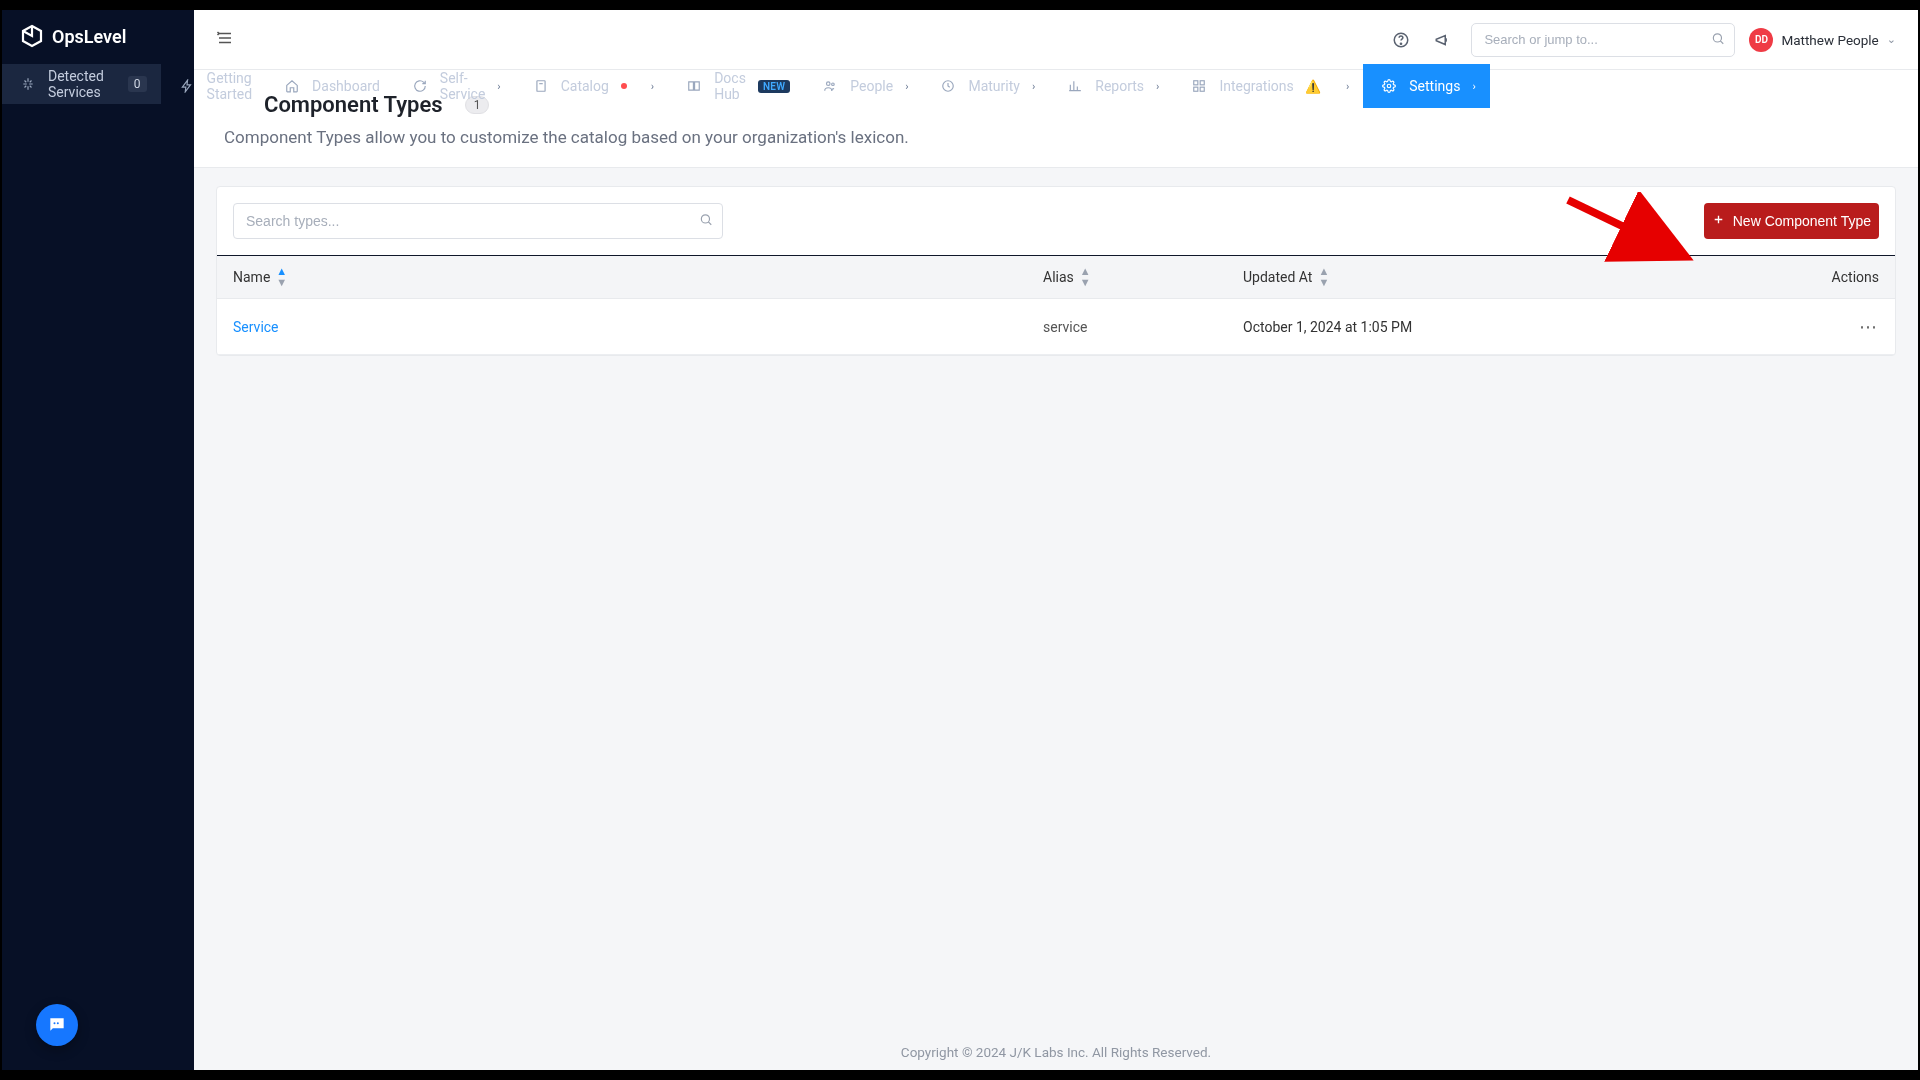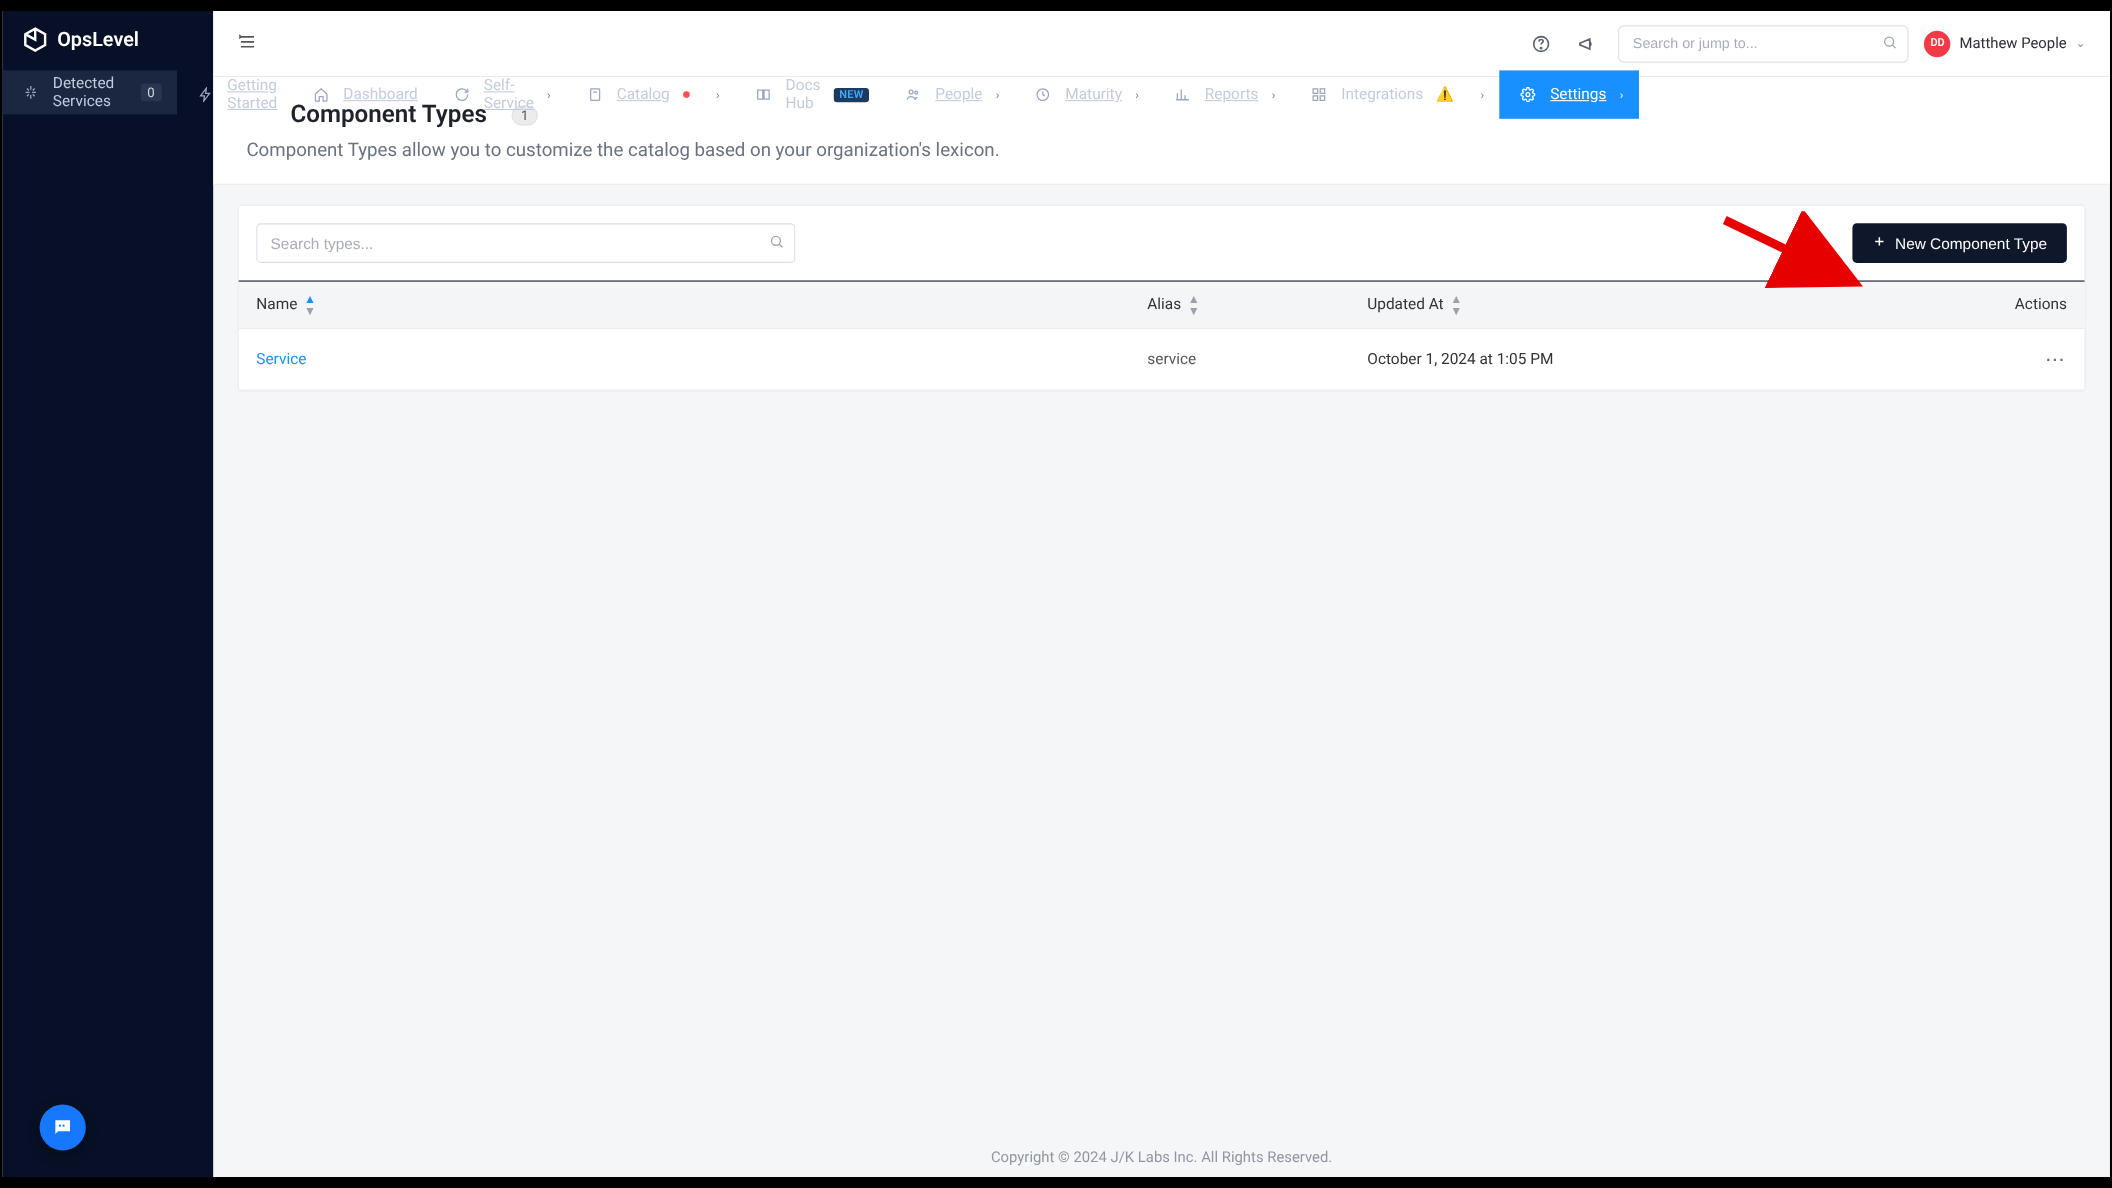--- a/index.html
+++ b/index.html
@@ -63,21 +63,21 @@
   background: #1890ff;
   color: #fff;
 }
 .nav-icon {
   width: 16px; height: 16px;
   display:flex;align-items:center;justify-content:center;
   flex-shrink:0;
   color: #9aa7bd;
 }
 .nav-item.active .nav-icon { color: #fff; }
-.nav-label { flex:1;text-decoration:underline; }
+.nav-label { flex:1; }
 .nav-badge-count {
   background: #2a364f;
   color: #d0d7e4;
   border-radius: 3px;
   font-size: 12px;
   padding: 1px 6px;
 }
 .nav-dot-red {
   width:6px;height:6px;border-radius:50%;background:#ff4d4f;
 }
@@ -219,25 +219,25 @@
   background:#fff;
 }
 .type-search::placeholder { color:#a7aeba; }
 .type-search-icon {
   position:absolute; right:10px; top:50%; transform:translateY(-50%);
   color:#9aa2af;
 }
 .toolbar-spacer { flex:1; }
 .primary-btn {
   height:36px;
-  background:#0f172a;
+  background:#b91c1c;
   color:#fff;
   border:none;
   border-radius:4px;
-  padding:0 18px;
+  padding:0 8px;
   font-size:14px;
   display:flex;align-items:center;gap:8px;
   cursor:pointer;
 }
 
 .table { width:100%; }
 .thead {
   background:#f4f5f7;
   border-top:1px solid #0f172a;
   border-bottom:1px solid #e8eaed;

